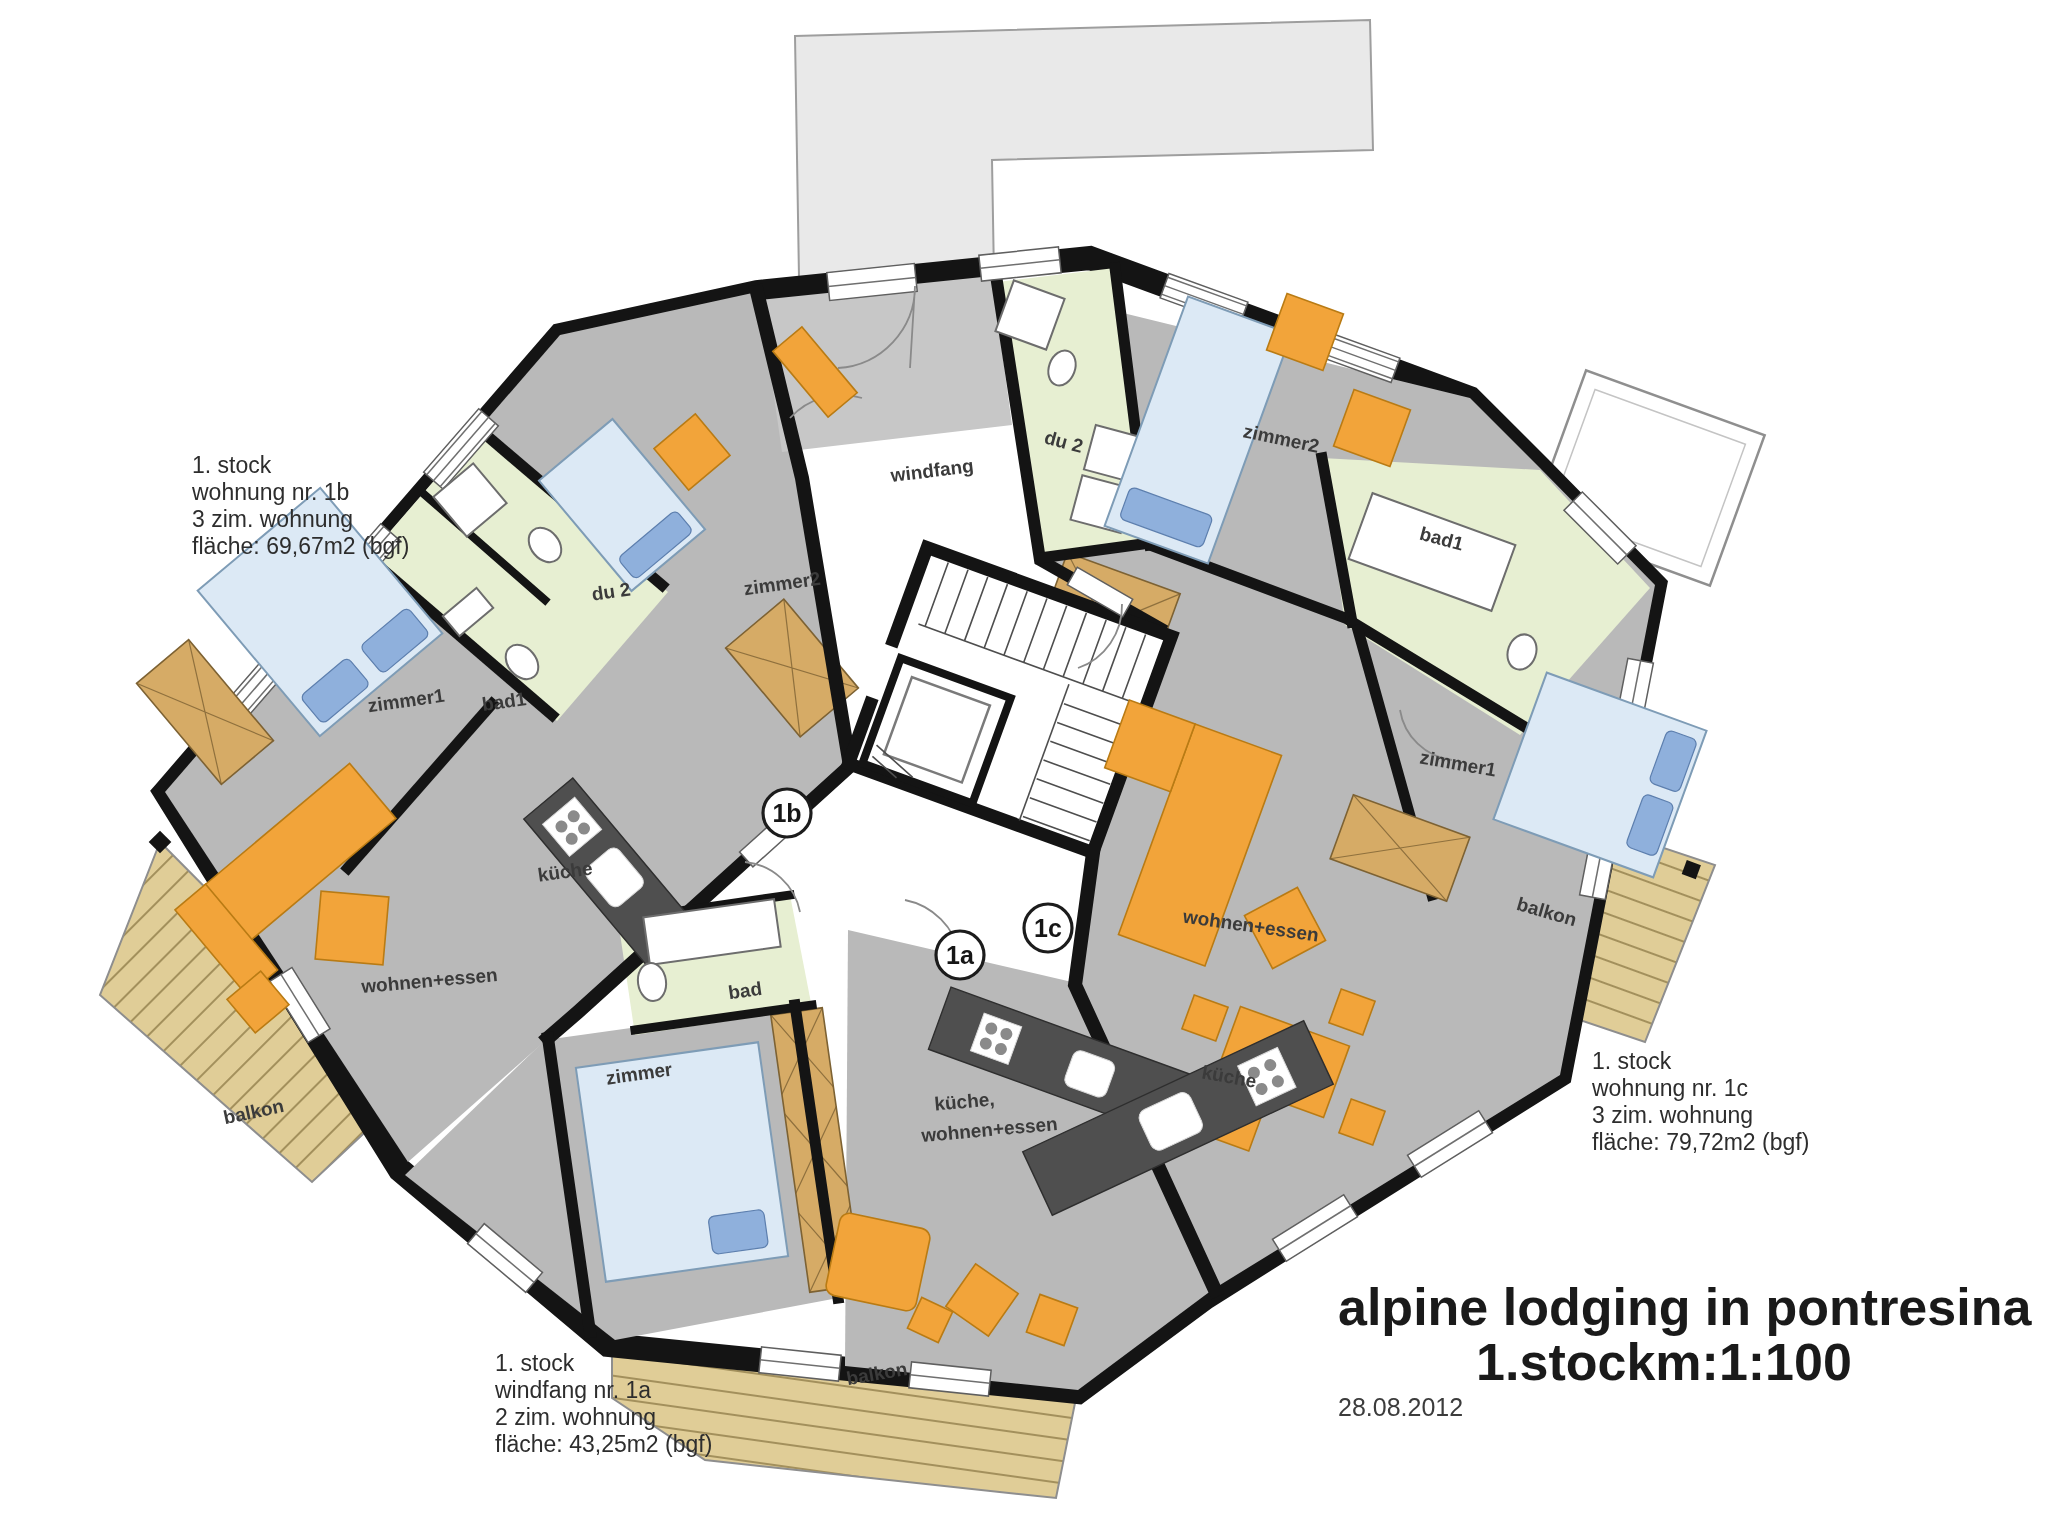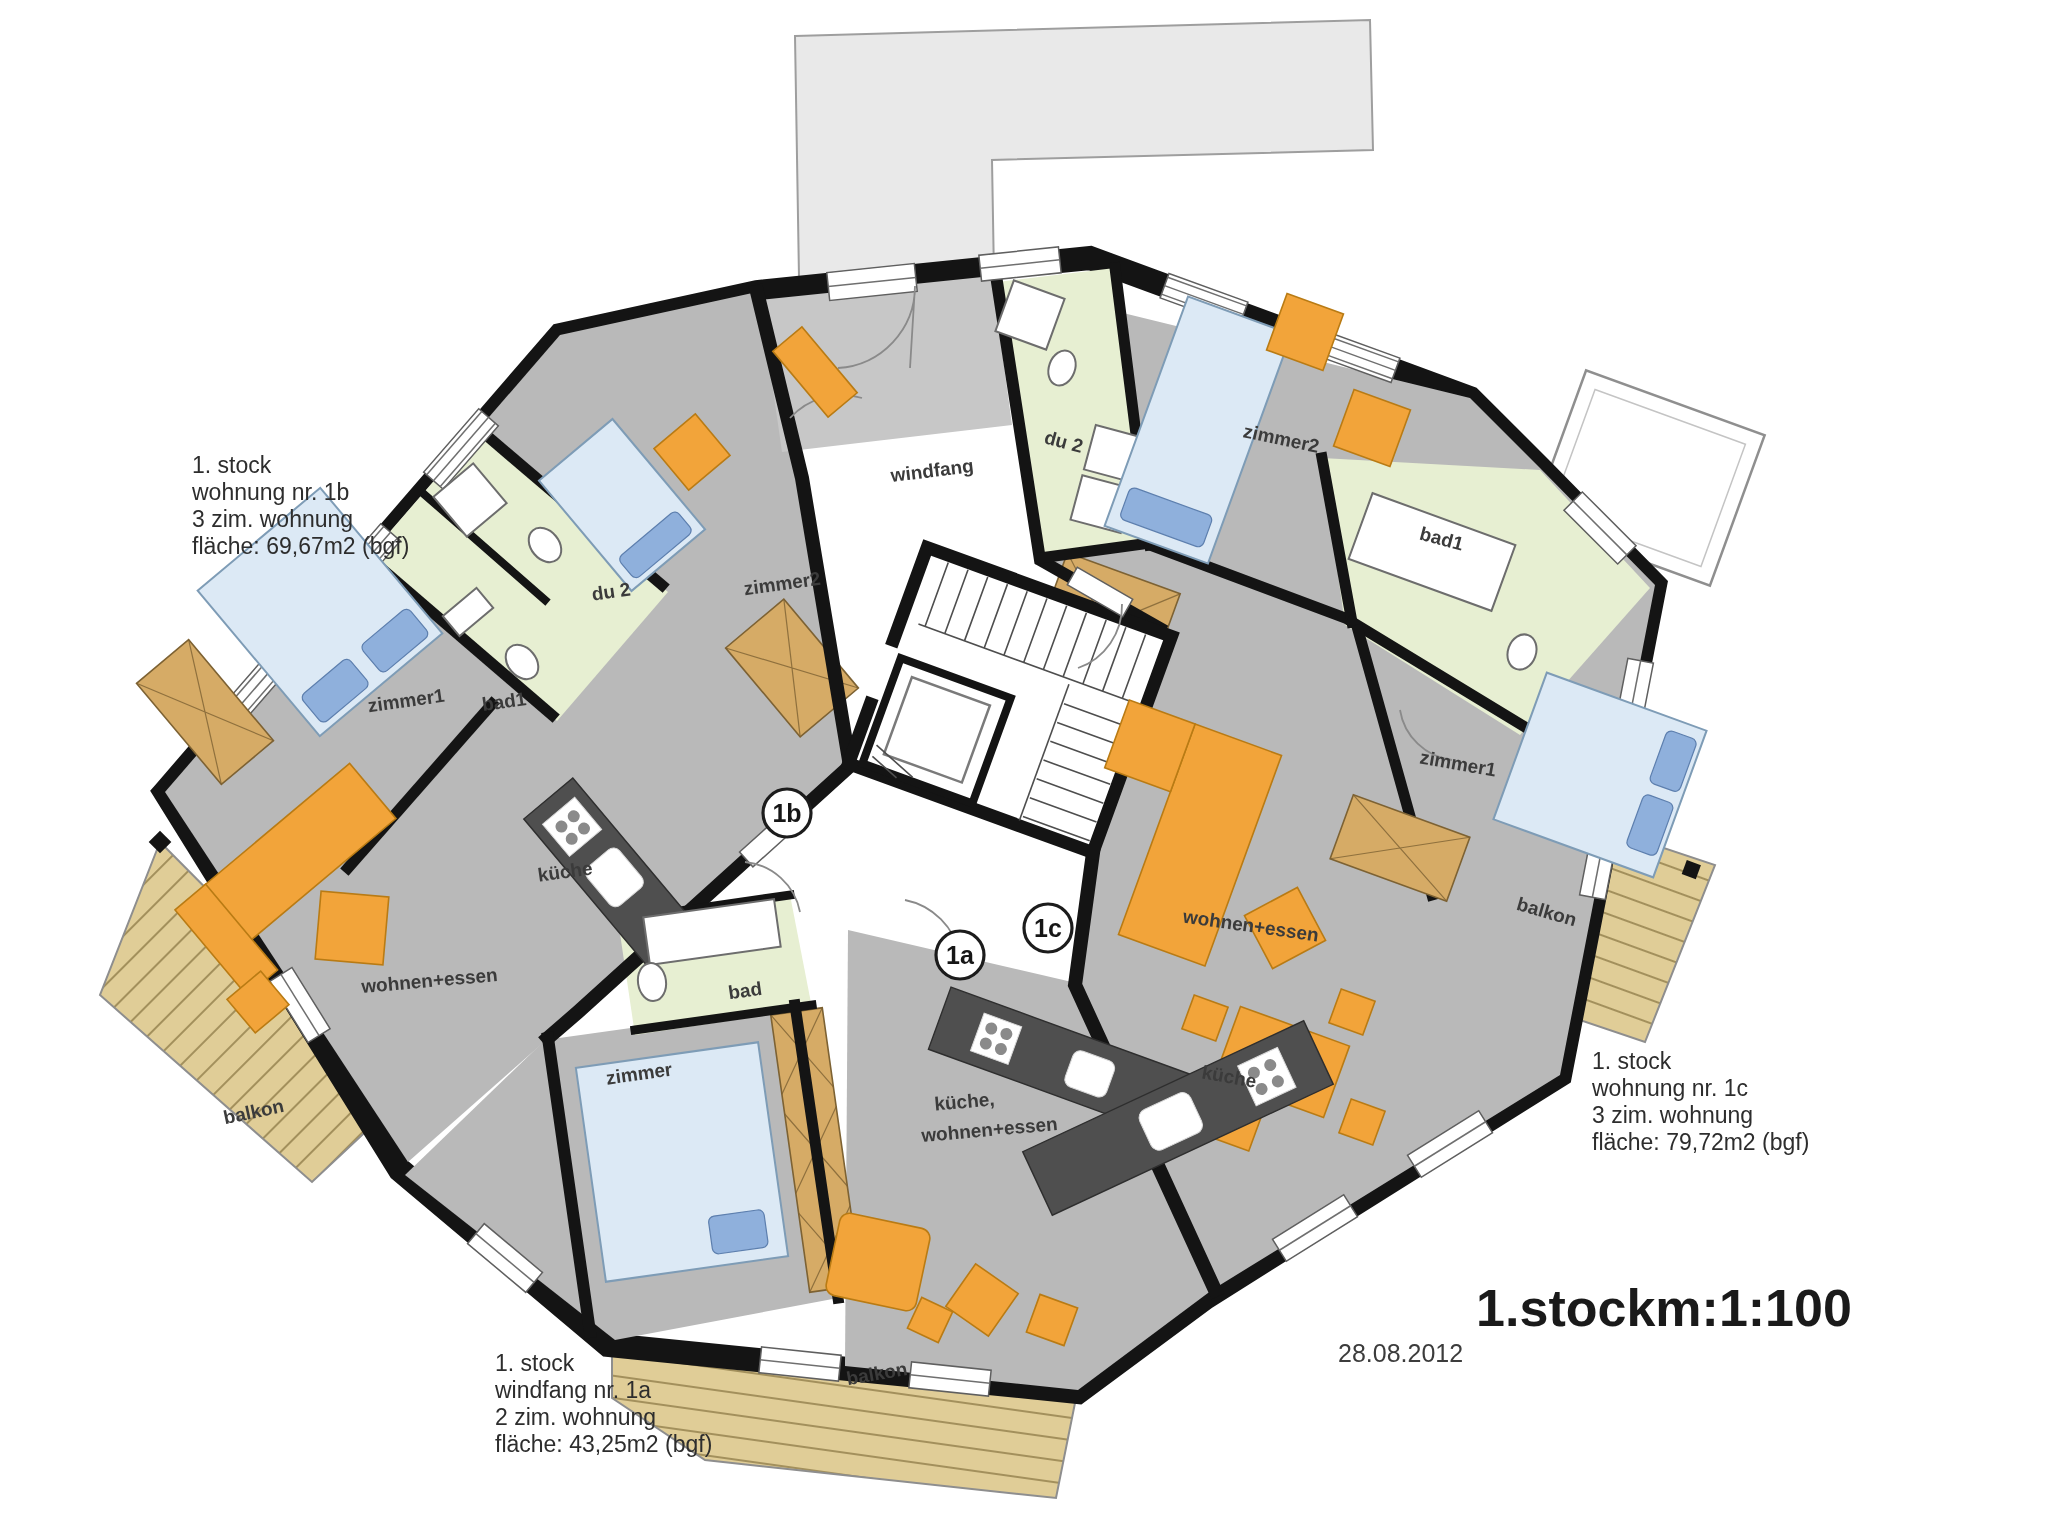--- a/index.html
+++ b/index.html
@@ -407,20 +407,21 @@
 </div>
 
 <div class="ann" style="left:1552px;top:1048px;">
   <div>1. stock</div>
   <div>wohnung nr. 1c</div>
   <div>3 zim. wohnung</div>
   <div>fläche: 79,72m2 (bgf)</div>
 </div>
 
 <div id="titleblock">
+  <div class="t1">alpine lodging in pontresina</div>
   <div class="t2">
     <span>1.stock</span>
     <span>m:1:100</span>
   </div>
   <div class="t3">28.08.2012</div>
 </div>
 
 </div>
 
 </body></html>

